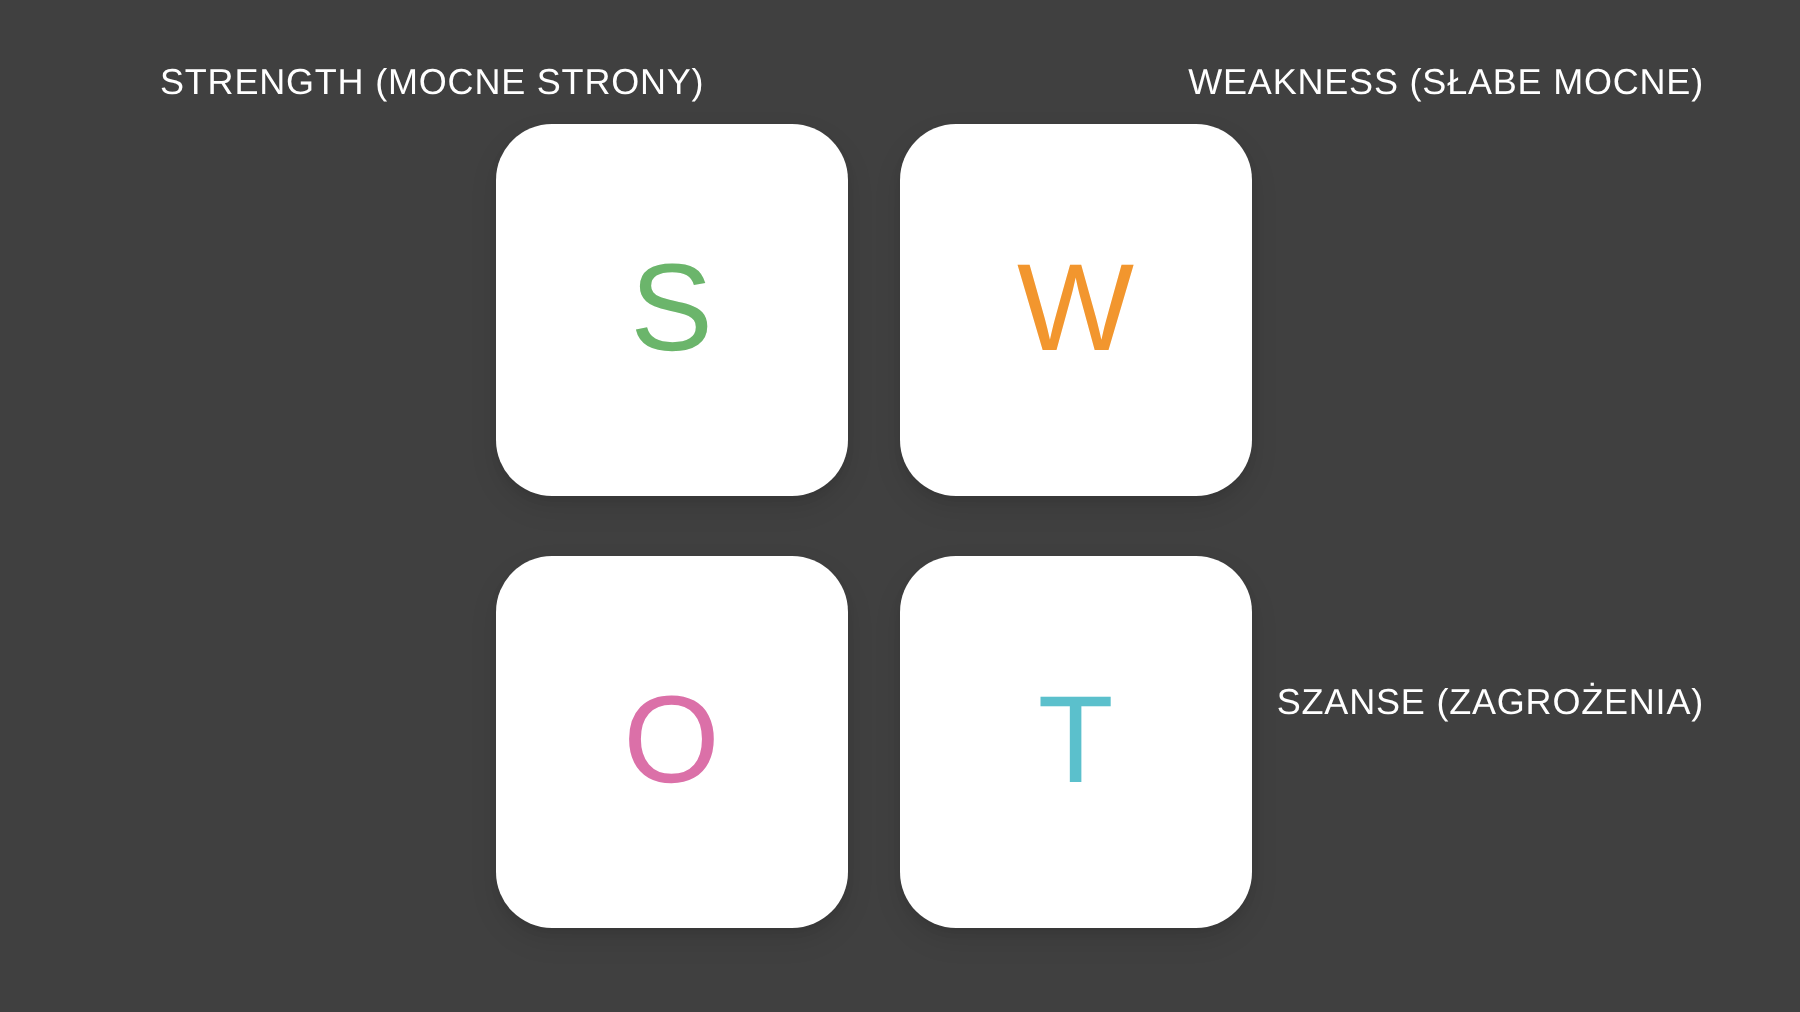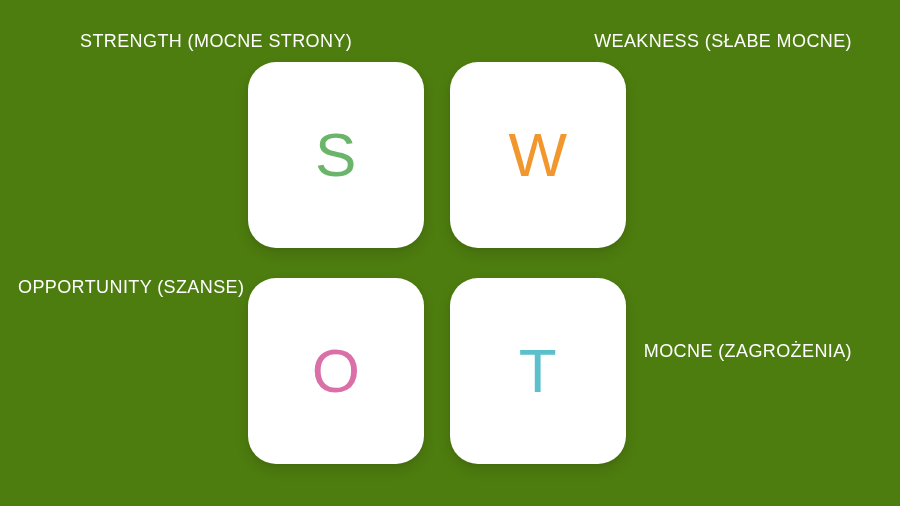--- a/index.html
+++ b/index.html
@@ -67,29 +67,28 @@
   }
 
   .label-strength    { left: 80px;  top: 31px;  }
   .label-weakness    { right: 48px; top: 31px;  text-align: right; }
   .label-opportunity { left: 18px;  top: 277px; }
   .label-threat      { right: 48px; top: 341px; text-align: right; }
 </style>
 </head>
 <body style="background: rgb(98, 195, 206);">
 
-<div id="swot-canvas" style="background: #4d7c0f;">
+<div id="swot-canvas" style="background: #404040;">
 
   <div class="swot-label label-strength" style="color: rgb(255, 255, 255);">STRENGTH (MOCNE STRONY)</div>
 
   <div class="swot-label label-weakness" style="color: rgb(255, 255, 255);">WEAKNESS (SŁABE MOCNE)</div>
 
-  <div class="swot-label label-opportunity" style="color: rgb(255, 255, 255);">OPPORTUNITY (SZANSE)</div>
 
-  <div class="swot-label label-threat" style="color: rgb(255, 255, 255);">MOCNE (ZAGROŻENIA)</div>
+  <div class="swot-label label-threat" style="color: rgb(255, 255, 255);">SZANSE (ZAGROŻENIA)</div>
 
   <div class="card-grid">
 
     <div class="swot-card" style="background: rgb(255, 255, 255);">
       <span class="swot-letter" style="color: rgb(107, 181, 107);">S</span>
     </div>
 
     <div class="swot-card" style="background: rgb(255, 255, 255);">
       <span class="swot-letter" style="color: rgb(242, 150, 46);">W</span>
     </div>

